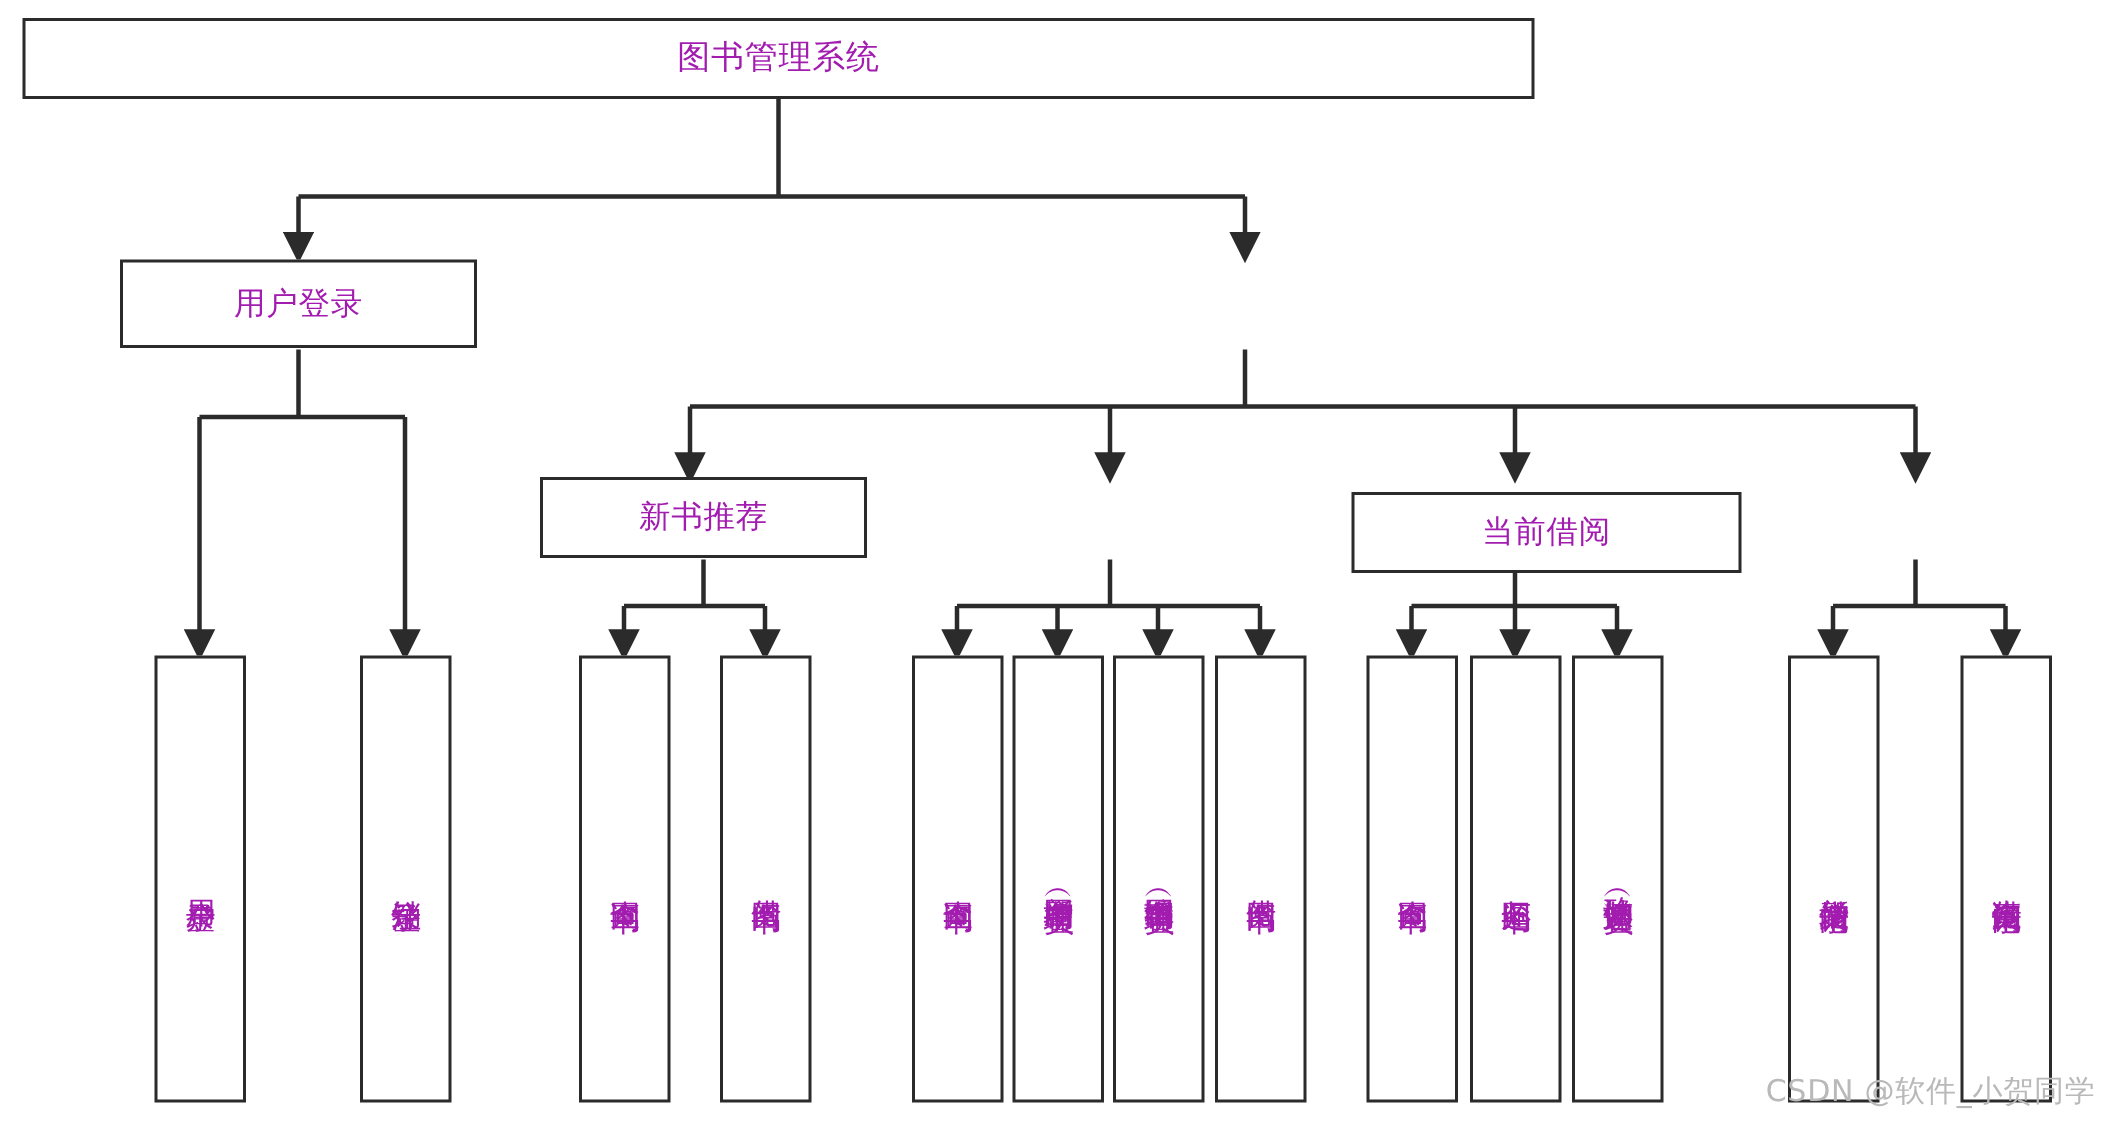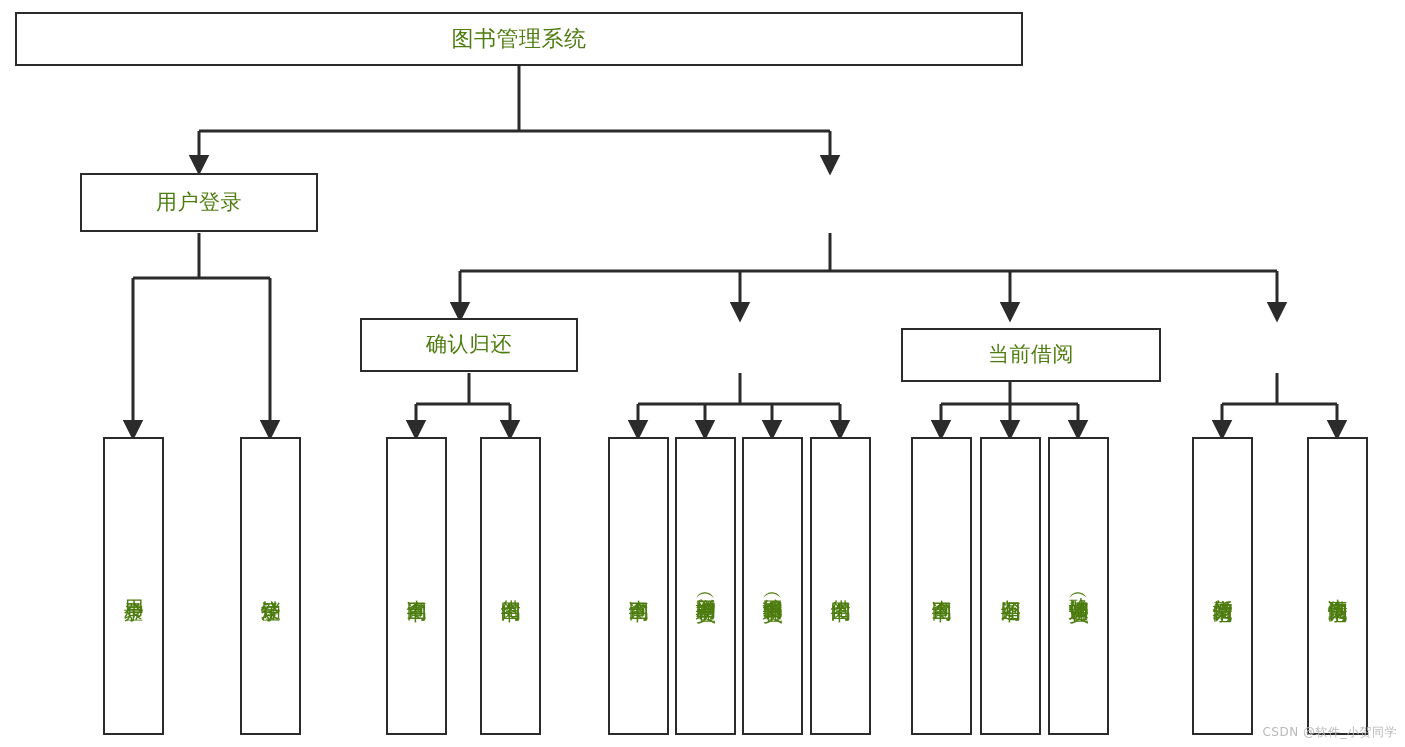--- a/index.html
+++ b/index.html
@@ -27,21 +27,21 @@
   }
   .node {
     position: absolute;
     box-sizing: border-box;
     border: 2.5px solid #2b2b2b;
     background: #ffffff;
     display: flex;
     align-items: center;
     justify-content: center;
     text-align: center;
-    color: #4d7c0f;
+    color: #a21caf;
   }
   .node.h {
     font-size: 21px;
     line-height: 1.1;
     letter-spacing: 0.5px;
   }
   .node.h.root {
     font-size: 22px;
   }
   .node.v {
@@ -56,21 +56,21 @@
   }
   .node.v .vtext {
     writing-mode: vertical-rl;
     text-orientation: upright;
     white-space: nowrap;
   }
   #watermark {
     position: absolute;
     right: 8px;
     bottom: 6px;
-    font-size: 12px;
+    font-size: 20px;
     color: #b9b9b9;
     letter-spacing: 0.5px;
     white-space: nowrap;
     pointer-events: none;
   }
 </style>
 </head>
 <body>
 
 <div id="diagram-root">
@@ -122,21 +122,21 @@
       <path d="M 1222 404 L 1337 404"></path>
       <path d="M 1222 404 L 1222 430" marker-end="url(#arrow)"></path>
       <path d="M 1337 404 L 1337 430" marker-end="url(#arrow)"></path>
     </g>
   </svg>
 
   <div class="node h root" style="left:15px; top:12px; width:1008px; height:54px;">图书管理系统</div>
 
   <div class="node h" style="left:80px; top:173px; width:238px; height:59px;">用户登录</div>
 
-  <div class="node h" style="left:360px; top:318px; width:218px; height:54px;">确认归还</div>
+  <div class="node h" style="left:360px; top:318px; width:218px; height:54px;">新书推荐</div>
   <div class="node h" style="left:901px; top:328px; width:260px; height:54px;">当前借阅</div>
 
   <div class="node v" style="left:103px; top:437px; width:61px; height:298px;">
     <span class="vtext">用户登录</span>
   </div>
   <div class="node v" style="left:240px; top:437px; width:61px; height:298px;">
     <span class="vtext">注销登录</span>
   </div>
 
   <div class="node v" style="left:386px; top:437px; width:61px; height:298px;">

